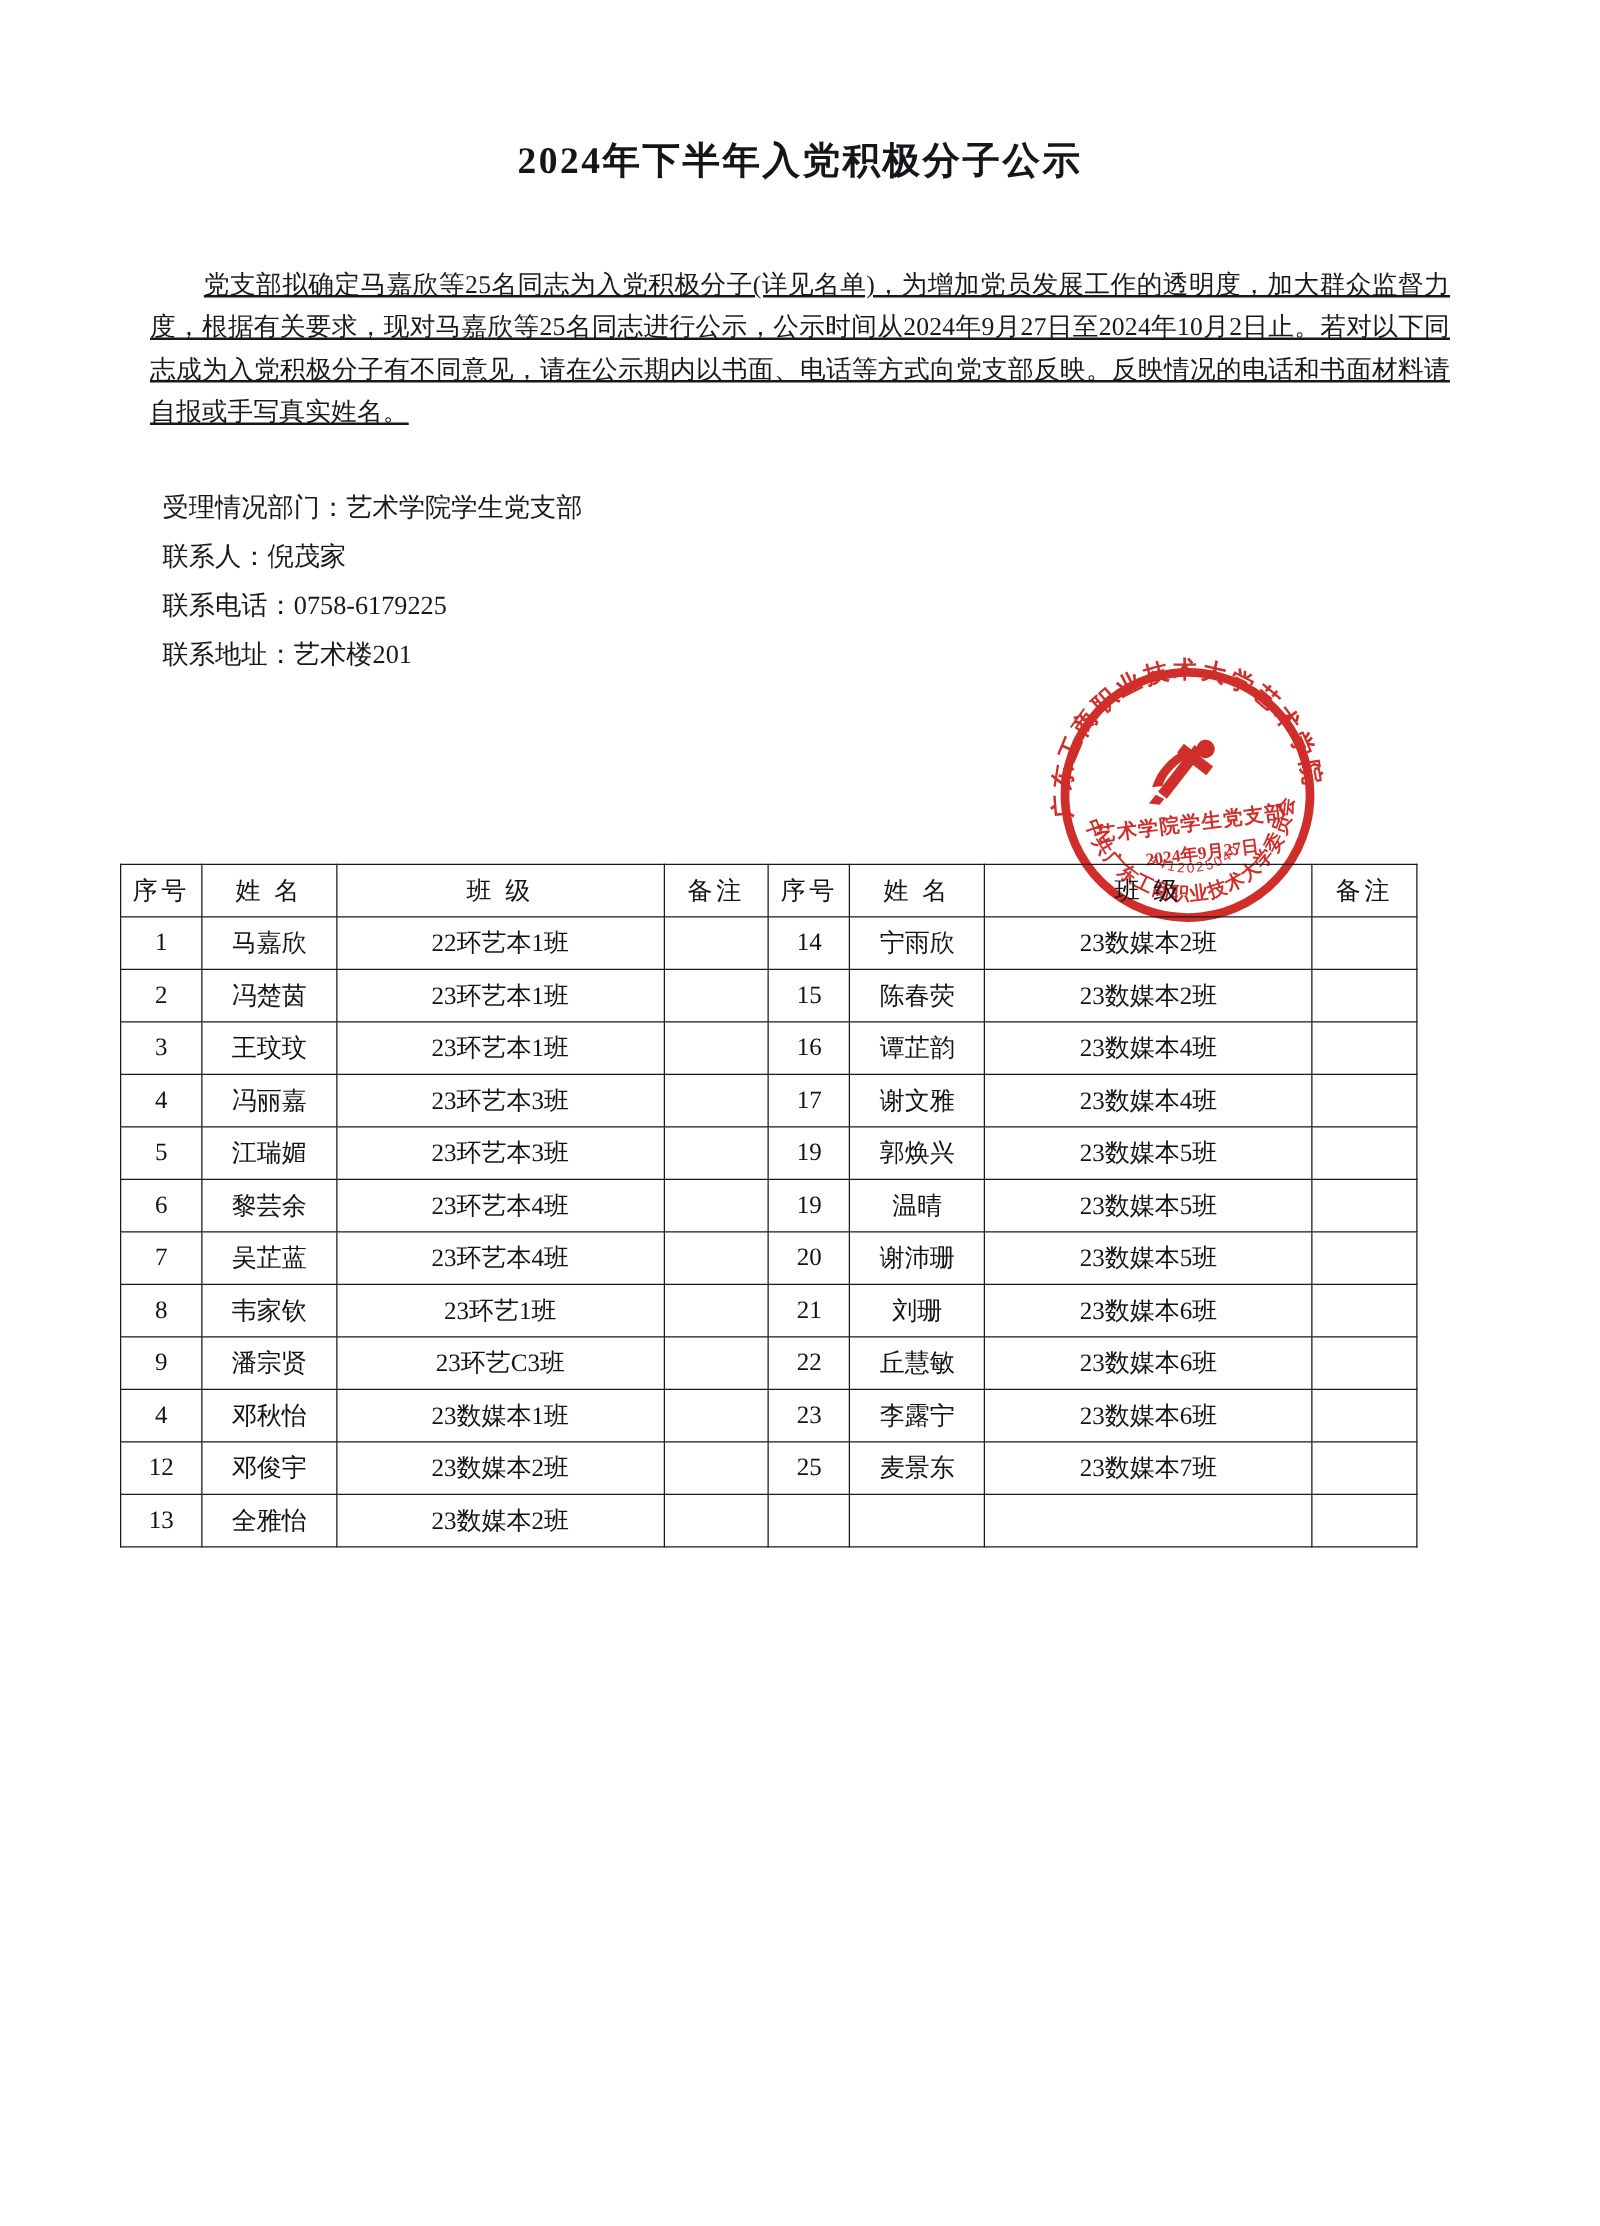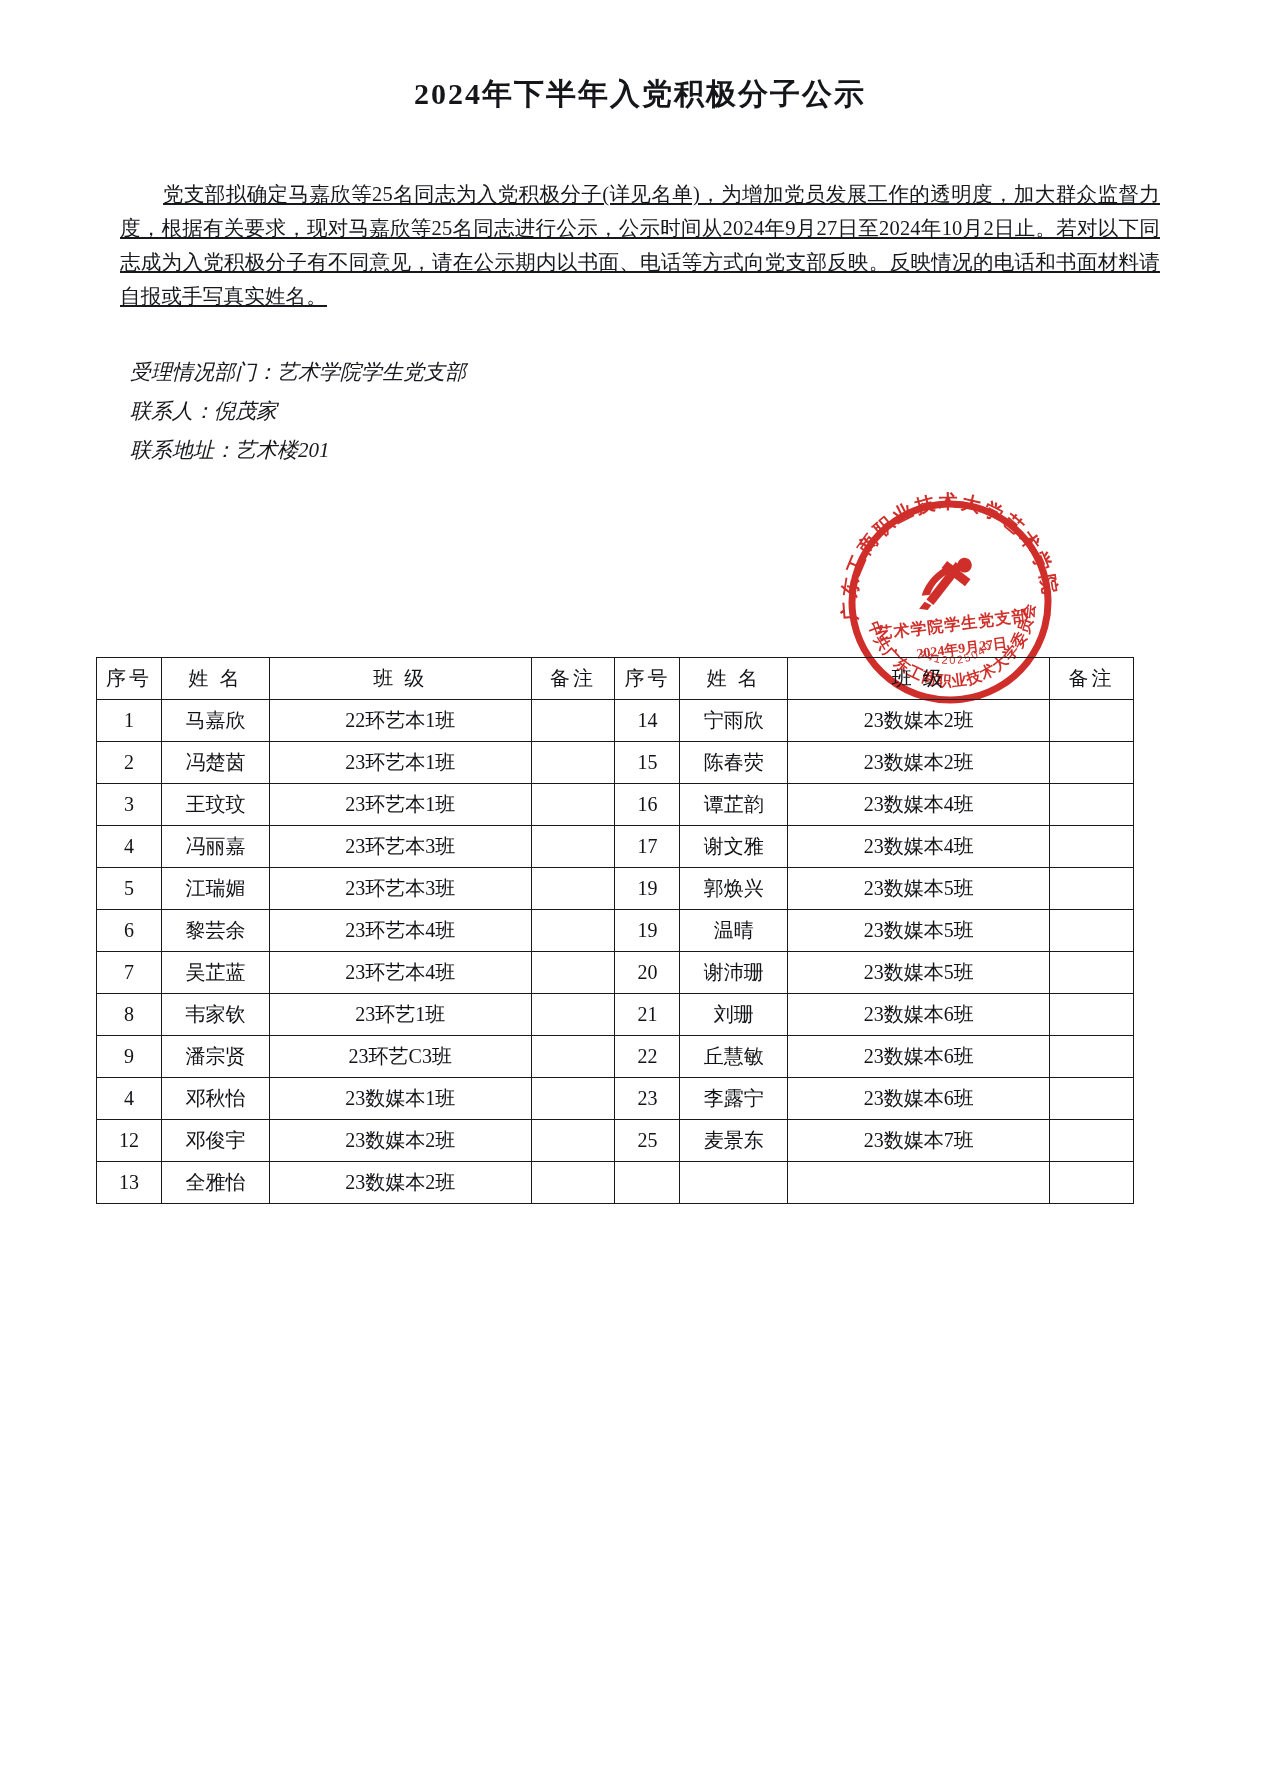--- a/index.html
+++ b/index.html
@@ -11,42 +11,41 @@
     position:relative;
     overflow:hidden;
   }
   .page { position:relative; width:1280px; height:1781px; }
 
   .doc-title {
     text-align:center;
     font-size:30px;
     font-weight:600;
     letter-spacing:2px;
-    margin-top:74px;
+    margin-top:108px;
     color:#15161a;
   }
 
   .body-para {
     margin:62px 120px 0 120px;
     font-size:20.5px;
     line-height:34px;
     text-align:justify;
     text-justify:inter-ideograph;
     text-indent:2.1em;
     color:#17181c;
     letter-spacing:0.2px;
     text-decoration:underline;
   }
 
   .contact-block {
     margin:40px 0 0 130px;
     font-size:21px;
     line-height:39px;
     color:#17181c;
-    font-style:italic;
   }
   .contact-line { white-space:nowrap; }
 
   
   .table-wrap { position:absolute; left:96px; top:583px; width:934px; }
   table.roster {
     border-collapse:collapse;
     width:1038px;
     table-layout:fixed;
     font-size:20px;
@@ -82,20 +81,21 @@
 
 <div class="page">
 
   <div class="doc-title">2024年下半年入党积极分子公示</div>
 
   <div class="body-para">党支部拟确定马嘉欣等25名同志为入党积极分子(详见名单)，为增加党员发展工作的透明度，加大群众监督力度，根据有关要求，现对马嘉欣等25名同志进行公示，公示时间从2024年9月27日至2024年10月2日止。若对以下同志成为入党积极分子有不同意见，请在公示期内以书面、电话等方式向党支部反映。反映情况的电话和书面材料请自报或手写真实姓名。</div>
 
   <div class="contact-block">
     <div class="contact-line">受理情况部门：艺术学院学生党支部</div>
     <div class="contact-line">联系人：倪茂家</div>
+    <div class="contact-line">联系电话：0758-6179225</div>
     <div class="contact-line">联系地址：艺术楼201</div>
   </div>
 
   <div class="seal">
     <svg viewBox="0 0 248 248" xmlns="http://www.w3.org/2000/svg">
       <defs>
         <path id="arcTop" d="M 30 124 A 94 94 0 0 1 218 124" fill="none"></path>
         <path id="arcBottom" d="M 40 124 A 84 84 0 0 0 208 124" fill="none"></path>
         <path id="arcCode" d="M 62 124 A 62 62 0 0 0 186 124" fill="none"></path>
       </defs>

